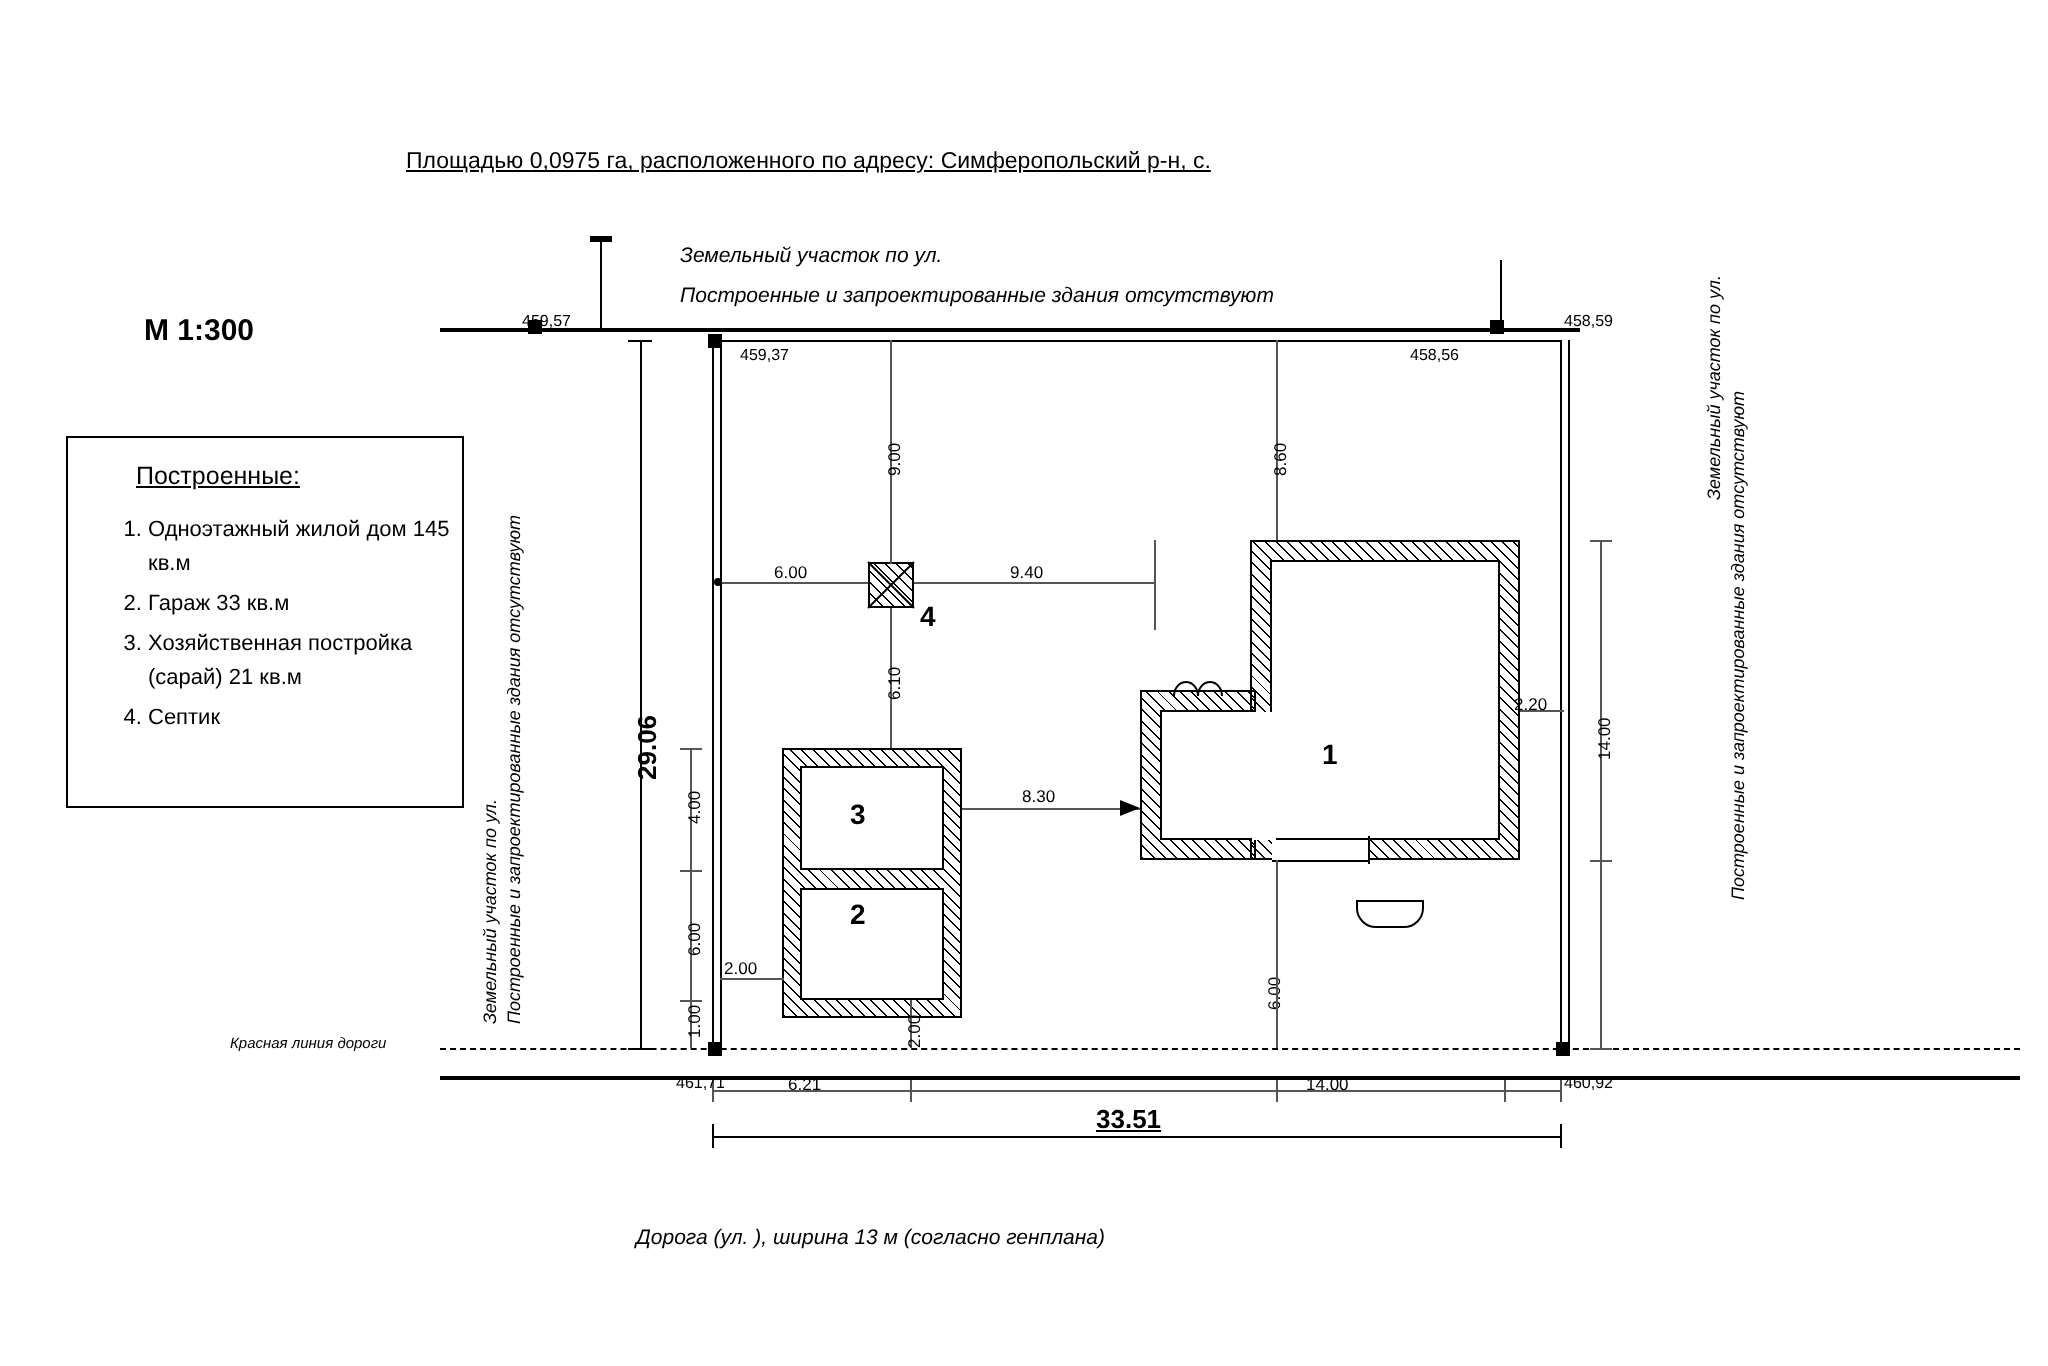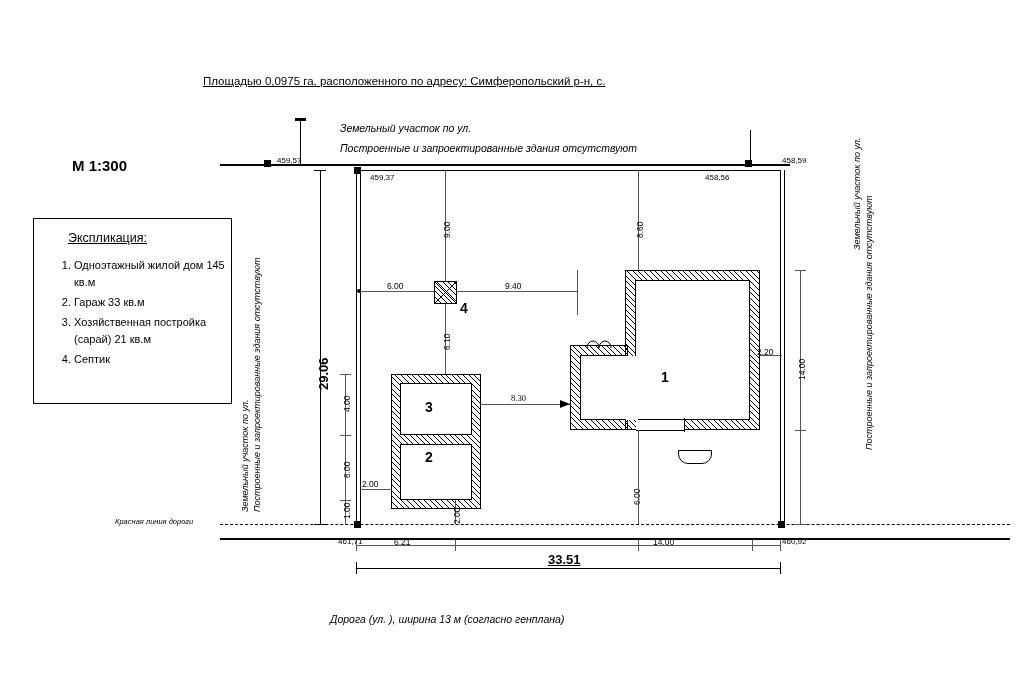--- a/index.html
+++ b/index.html
@@ -129,42 +129,42 @@
 </style>
 </head>
 <body>
 
 <div id="page">
 
   <div class="txt subtitle" style="left:203px; top:75px;">Площадью 0,0975 га, расположенного по адресу: Симферопольский р-н, с.</div>
   <div class="txt scale" style="left:72px; top:157px;">М 1:300</div>
 
   <div id="legend">
-    <div class="leg-title">Экспликация:</div>
+    <div class="leg-title">Построенные:</div>
     <ol>
       <li>Одноэтажный жилой дом 145 кв.м</li>
       <li>Гараж 33 кв.м</li>
       <li>Хозяйственная постройка (сарай) 21 кв.м</li>
       <li>Септик</li>
     </ol>
   </div>
 
   <div class="txt note" style="left:340px; top:122px;">Земельный участок по ул.</div>
   <div class="txt note" style="left:340px; top:142px;">Построенные и запроектированные здания отсутствуют</div>
 
   <div class="hline thick" style="left:220px; top:164px; width:570px;"></div>
 
   <div class="sq-node" style="left:264px; top:160px;"></div>
   <div class="sq-node" style="left:745px; top:160px;"></div>
 
   <div class="vline" style="left:300px; top:118px; height:46px;"></div>
   <div class="hline" style="left:295px; top:118px; width:11px; height:3px; background:#000;"></div>
   <div class="vline" style="left:750px; top:130px; height:34px;"></div>
 
-  <div class="txt coord" style="left:261px; top:156px;margin-left:16px;">459,57</div>
+  <div class="txt coord" style="left:261px; top:156px;">459,57</div>
   <div class="txt coord" style="left:370px; top:173px;">459,37</div>
   <div class="txt coord" style="left:705px; top:173px;">458,56</div>
   <div class="txt coord" style="left:782px; top:156px;">458,59</div>
 
   <div class="hline" style="left:356px; top:170px; width:424px;"></div>
   <div class="sq-node" style="left:354px; top:167px;"></div>
 
   <div class="vline" style="left:356px; top:170px; height:355px;"></div>
   <div class="vline" style="left:360px; top:170px; height:355px;"></div>
 
@@ -255,21 +255,21 @@
   <div class="thinh" style="left:360px; top:489px; width:32px;"></div>
   <div class="txt dim" style="left:362px; top:479px;">2.00</div>
 
   <div class="thinv" style="left:455px; top:500px; height:24px;"></div>
   <div class="txt dim-v" style="left:452px; top:524px;">2.00</div>
 
   <div class="thinh" style="left:481px; top:404px; width:89px;"></div>
   <svg style="left:556px; top:399px;" width="16" height="11">
     <path d="M14,5 L4,1 L4,9 Z" fill="#000"></path>
   </svg>
-  <div class="txt dim" style="left:511px; top:393px;font-family:Liberation Serif, serif;">8.30</div>
+  <div class="txt dim" style="left:511px; top:393px;">8.30</div>
 
   <div class="thinh" style="left:760px; top:355px; width:22px;"></div>
   <div class="txt dim" style="left:757px; top:347px;">2.20</div>
 
   <div class="thinv" style="left:800px; top:270px; height:160px;"></div>
   <div class="thinh" style="left:795px; top:270px; width:11px;"></div>
   <div class="thinh" style="left:795px; top:430px; width:11px;"></div>
   <div class="txt dim-v" style="left:797px; top:380px;">14.00</div>
 
   <div class="thinv" style="left:800px; top:430px; height:94px;"></div>
@@ -282,15 +282,15 @@
   <div class="vline" style="left:455px; top:540px; height:11px; background:#555;"></div>
   <div class="vline" style="left:638px; top:540px; height:11px; background:#555;"></div>
   <div class="vline" style="left:752px; top:540px; height:11px; background:#555;"></div>
   <div class="vline" style="left:780px; top:540px; height:11px; background:#555;"></div>
   <div class="txt dim" style="left:394px; top:537px;">6.21</div>
   <div class="txt dim" style="left:653px; top:537px;">14.00</div>
 
   <div class="txt coord" style="left:338px; top:537px;">461,71</div>
   <div class="txt coord" style="left:782px; top:537px;">460,92</div>
 
-  <div class="txt note" style="left:318px; top:613px;margin-left:12px;">Дорога (ул.                 ), ширина 13 м (согласно генплана)</div>
+  <div class="txt note" style="left:318px; top:613px;">Дорога (ул.                 ), ширина 13 м (согласно генплана)</div>
 
 </div>
 
 </body></html>

